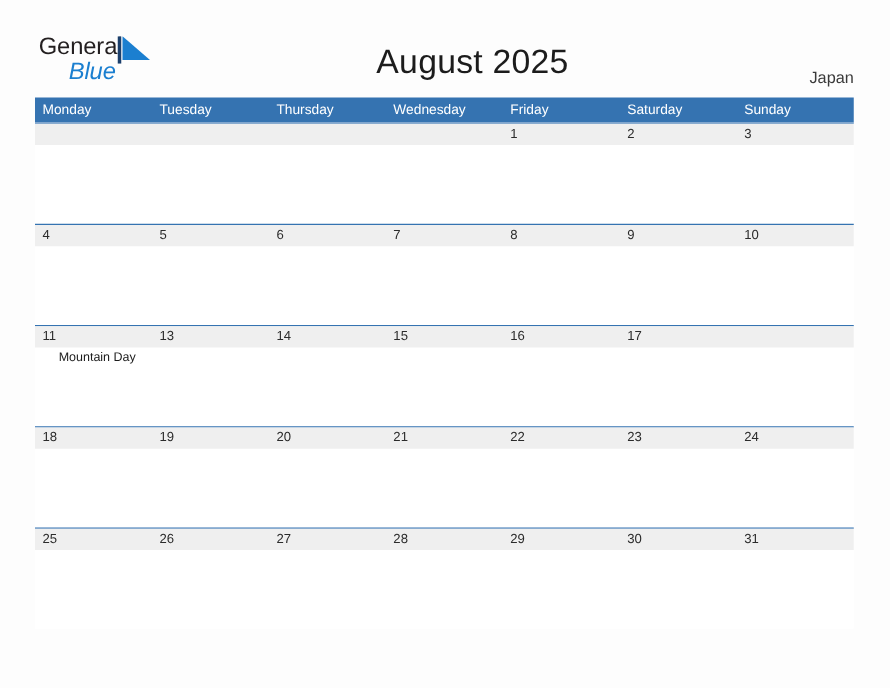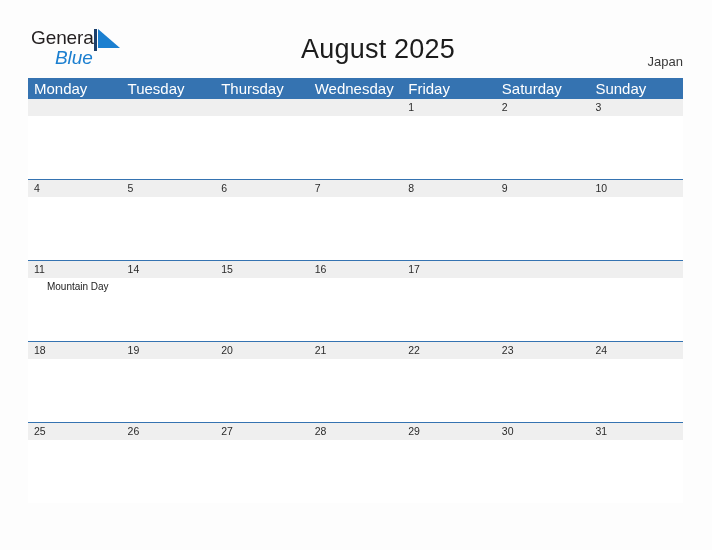--- a/index.html
+++ b/index.html
@@ -94,21 +94,21 @@
     height: 20px;
     background: #3573b1;
   }
   .weekday-cell {
     width: 93.571px;
     height: 20px;
     box-sizing: border-box;
     padding-left: 6px;
     display: flex;
     align-items: center;
-    font-size: 15px;
+    font-size: 11px;
     color: #ffffff;
     white-space: nowrap;
   }
 
   .week-row {
     position: relative;
     width: 655px;
     height: 81px;
     border-top: 1px solid #3573b1;
     background: #ffffff;
@@ -262,20 +262,24 @@
       <div class="week-row">
         <div class="date-band"></div>
         <div class="cells">
           <div class="day-cell">
             <span class="day-num">11</span>
             <div class="day-events">
               <div class="event">Mountain Day</div>
             </div>
           </div>
           <div class="day-cell">
+            <span class="day-num">13</span>
+            <div class="day-events"></div>
+          </div>
+          <div class="day-cell">
             <span class="day-num">14</span>
             <div class="day-events"></div>
           </div>
           <div class="day-cell">
             <span class="day-num">15</span>
             <div class="day-events"></div>
           </div>
           <div class="day-cell">
             <span class="day-num">16</span>
             <div class="day-events"></div>

